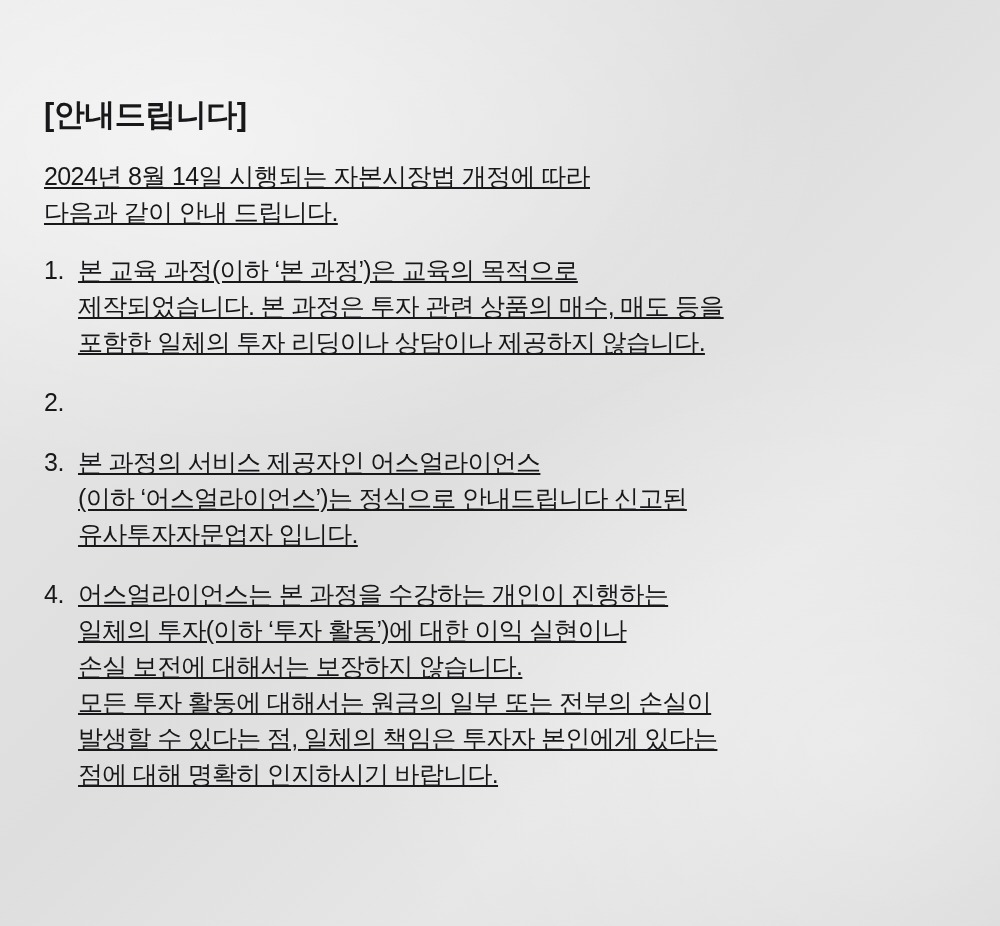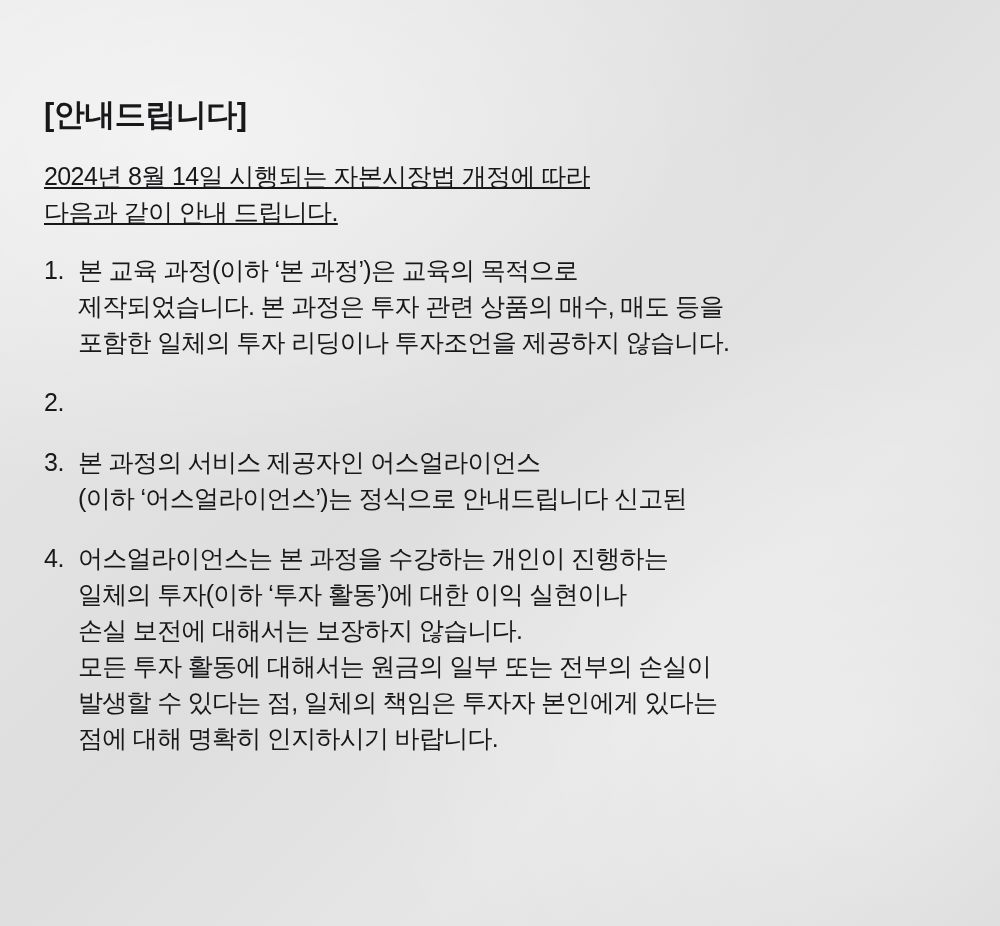--- a/index.html
+++ b/index.html
@@ -53,20 +53,21 @@
     letter-spacing: -0.5px;
   }
   .clause .body {
     font-size: 25px;
     line-height: 1.44;
     letter-spacing: -0.7px;
   }
   .clause .body .line {
     display: block;
     white-space: nowrap;
+    text-decoration: underline;
   }
   .clause:last-child {
     margin-bottom: 0;
   }
 </style>
 </head>
 <body>
 
 <div class="page">
 
@@ -75,33 +76,34 @@
   <div class="intro">
     <span class="line">2024년 8월 14일 시행되는 자본시장법 개정에 따라</span>
     <span class="line">다음과 같이 안내 드립니다.</span>
   </div>
 
   <div class="clause">
     <div class="num">1.</div>
     <div class="body">
       <span class="line">본 교육 과정(이하 ‘본 과정’)은 교육의 목적으로</span>
       <span class="line">제작되었습니다. 본 과정은 투자 관련 상품의 매수, 매도 등을</span>
-      <span class="line">포함한 일체의 투자 리딩이나 투자조언을 제공하지 않습니다.</span>
+      <span class="line">포함한 일체의 투자 리딩이나 상담이나 제공하지 않습니다.</span>
     </div>
   </div>
 
   <div class="clause">
     <div class="num">2.</div>
   </div>
 
   <div class="clause">
     <div class="num">3.</div>
     <div class="body">
       <span class="line">본 과정의 서비스 제공자인 어스얼라이언스</span>
       <span class="line">(이하 ‘어스얼라이언스’)는 정식으로 안내드립니다 신고된</span>
+      <span class="line">유사투자자문업자 입니다.</span>
     </div>
   </div>
 
   <div class="clause">
     <div class="num">4.</div>
     <div class="body">
       <span class="line">어스얼라이언스는 본 과정을 수강하는 개인이 진행하는</span>
       <span class="line">일체의 투자(이하 ‘투자 활동’)에 대한 이익 실현이나</span>
       <span class="line">손실 보전에 대해서는 보장하지 않습니다.</span>
       <span class="line">모든 투자 활동에 대해서는 원금의 일부 또는 전부의 손실이</span>

